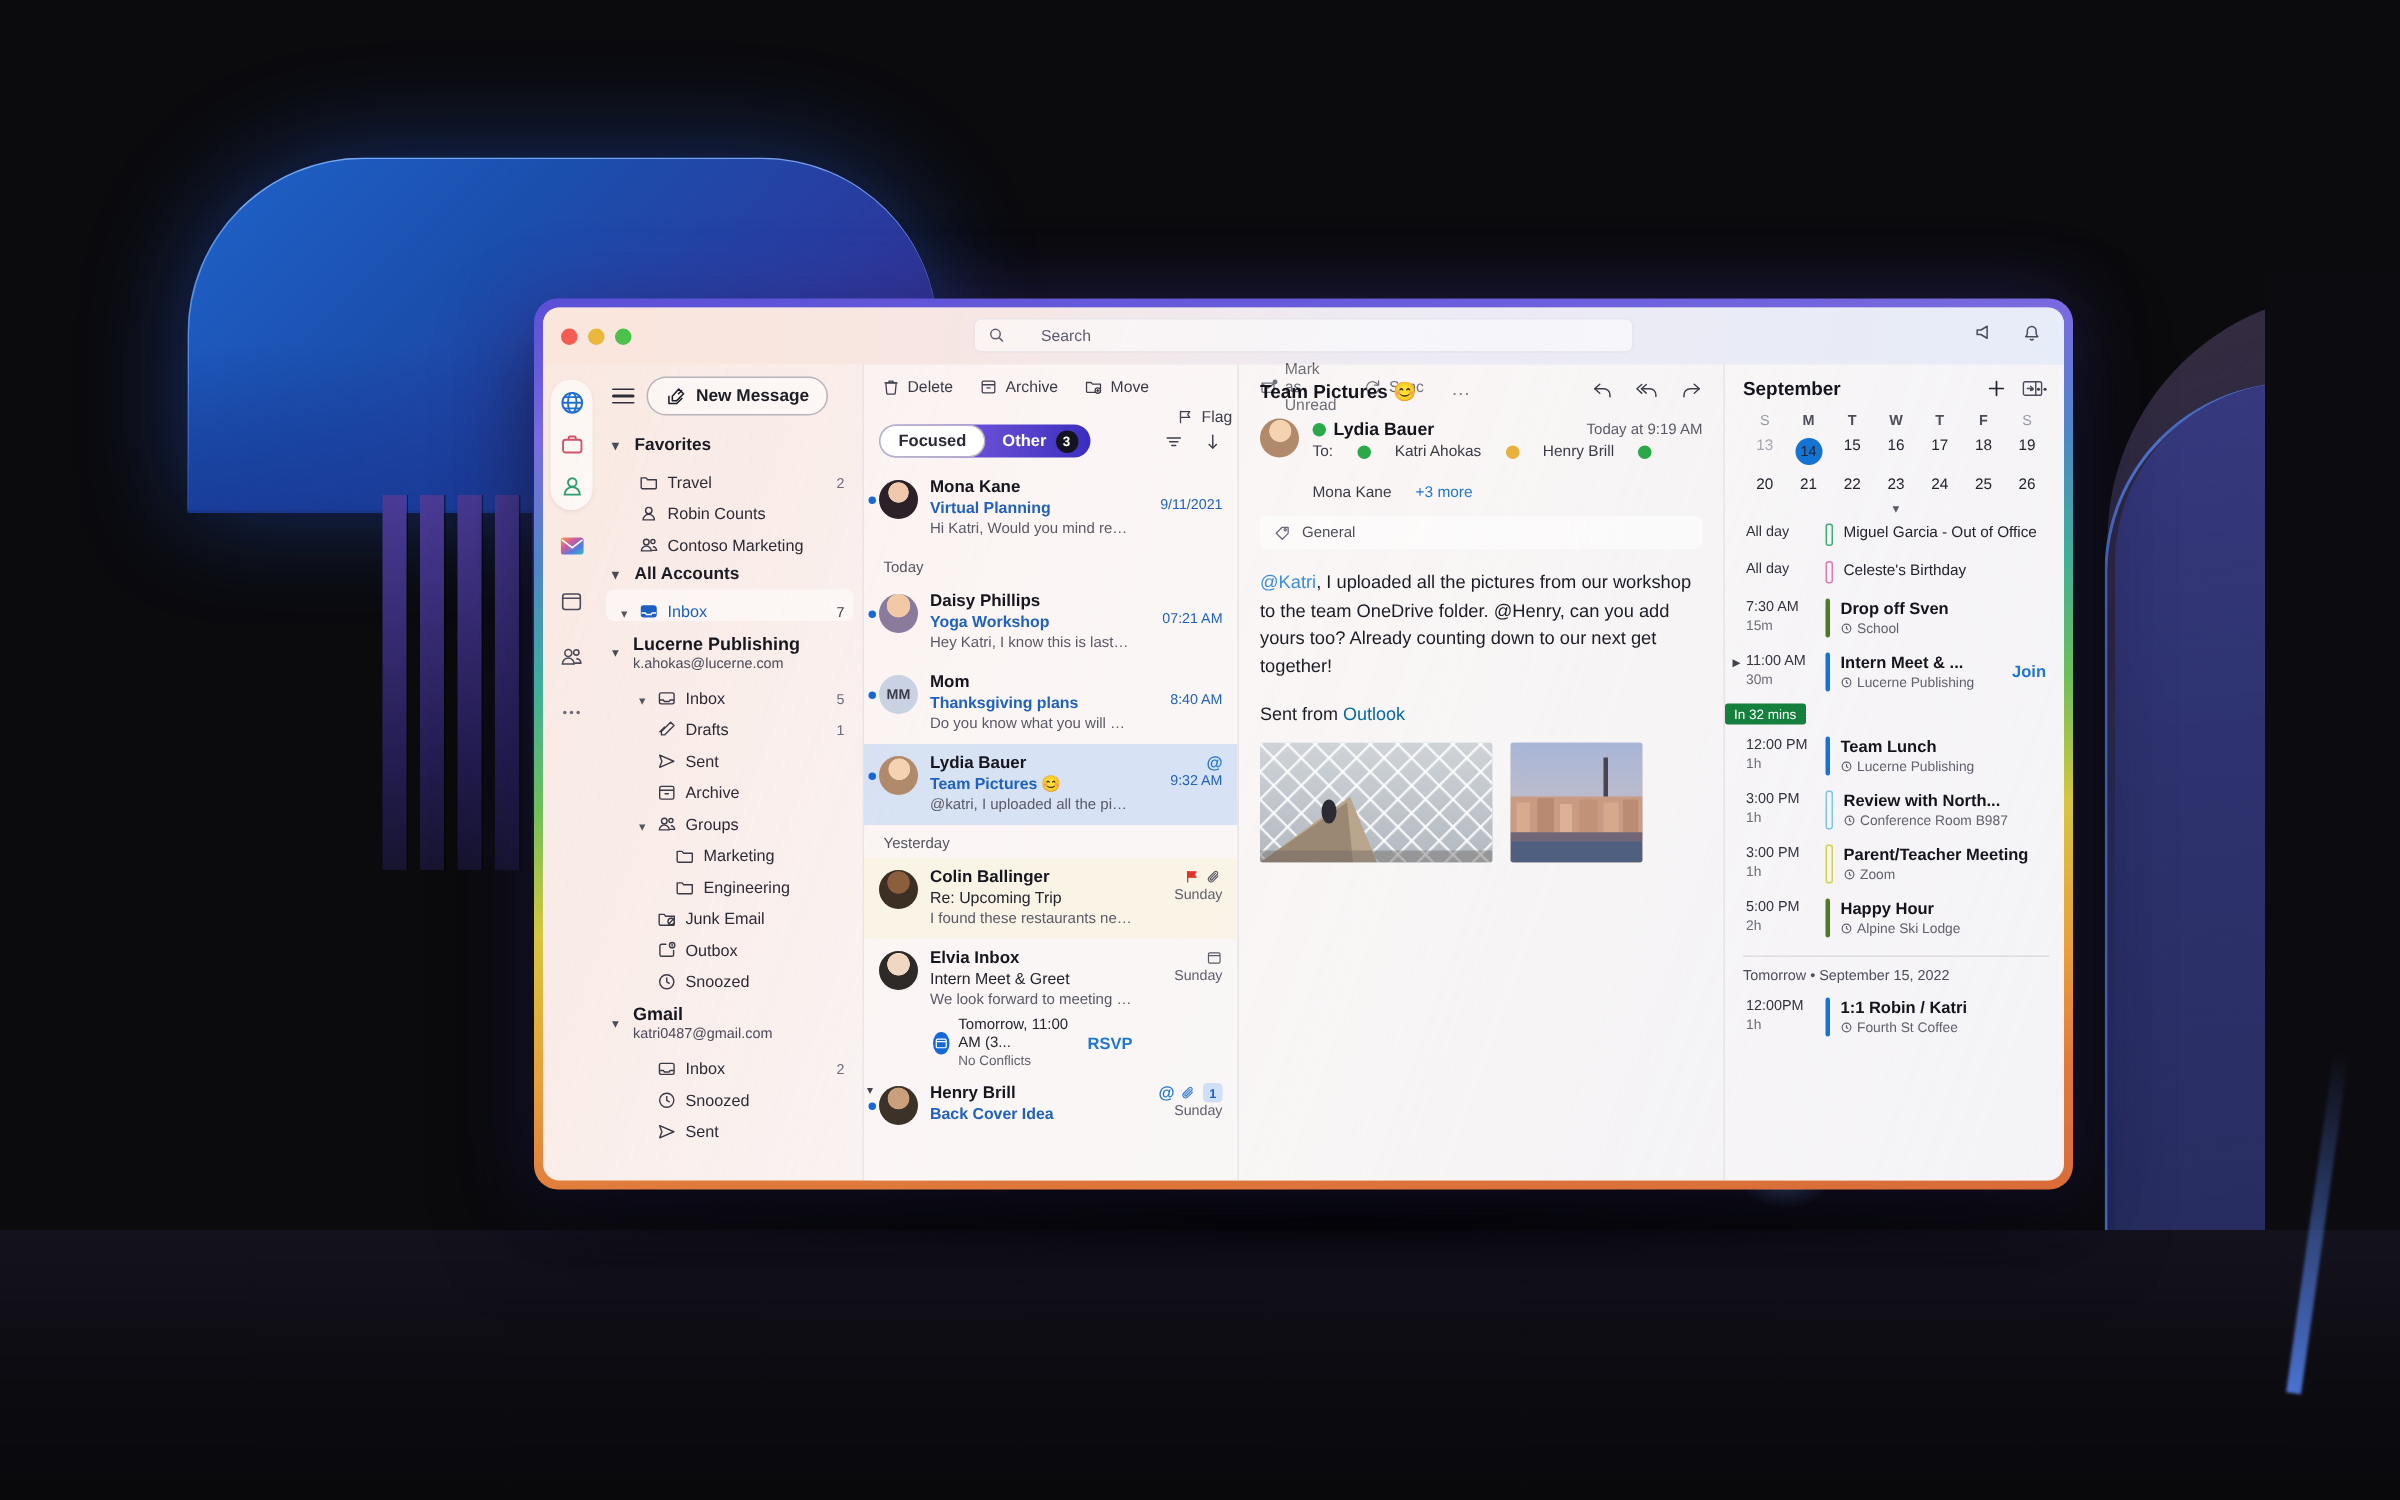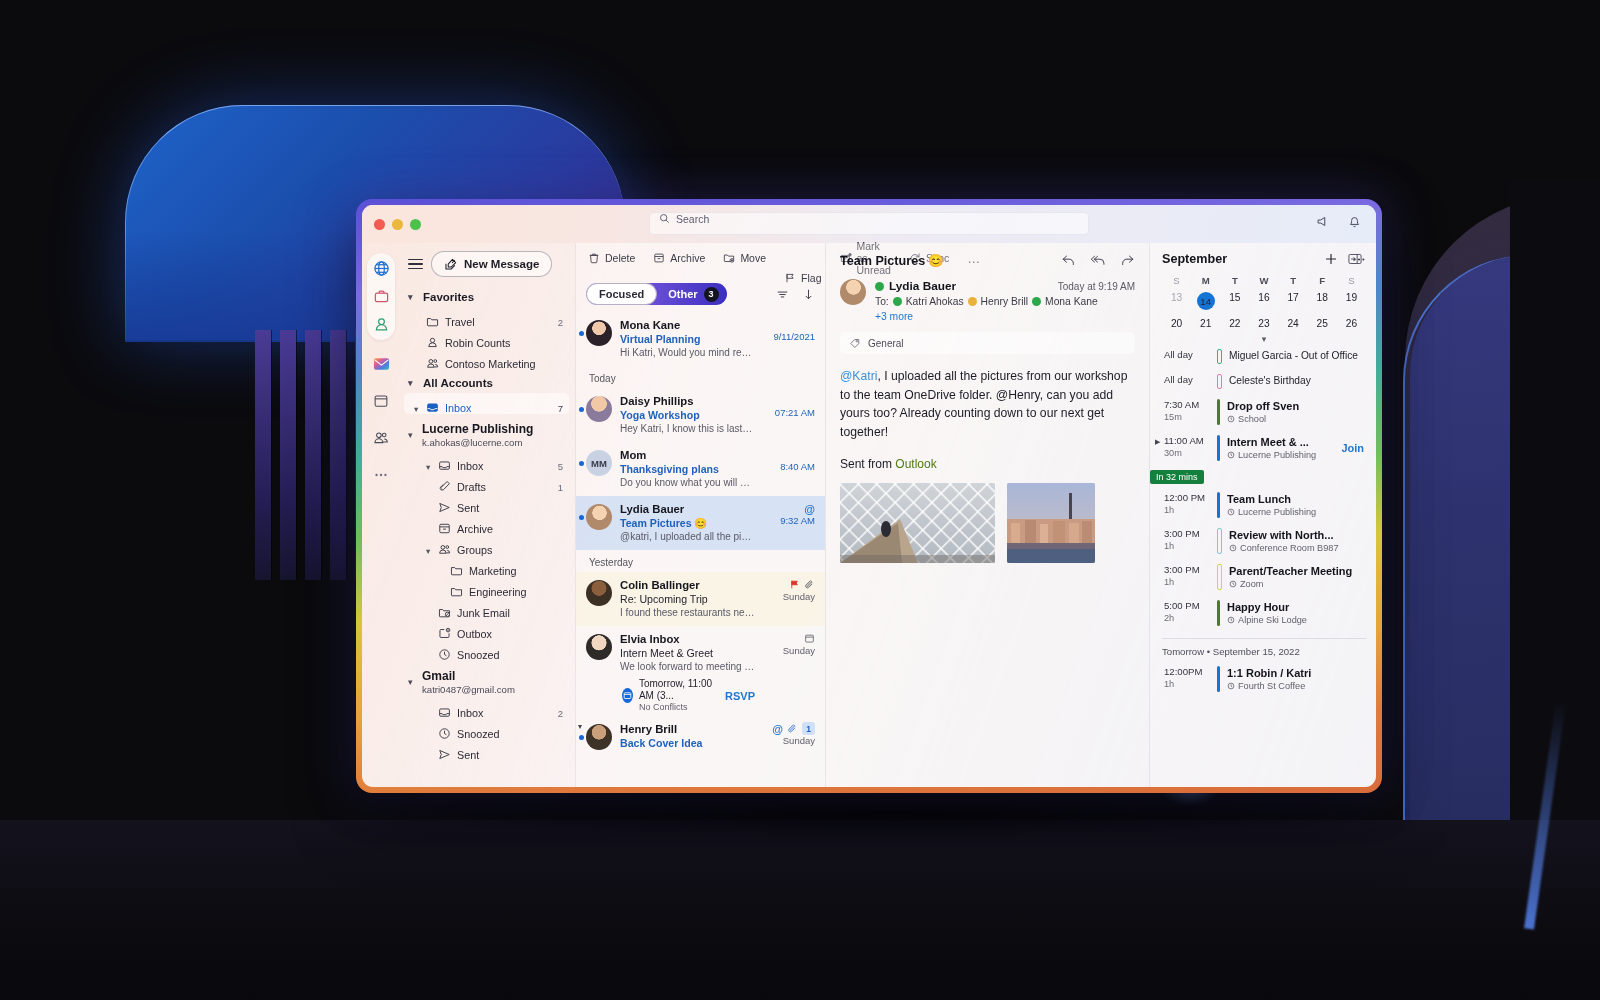--- a/index.html
+++ b/index.html
@@ -102,21 +102,21 @@
   
   .titlebar{ position:relative; height:38px; z-index:6;
     background:linear-gradient(100deg,#fbe6dc 0%,#f7e6e2 25%,#edeaf3 55%,#e6ecf8 100%);
     display:flex; align-items:center; padding:0 12px;}
   .traffic{ display:flex; gap:7px; align-items:center; }
   .tl{ width:11px;height:11px;border-radius:50%; }
   .tl.r{background:#f45b53;} .tl.y{background:#e9b83c;} .tl.g{background:#4cc14c;}
   .search-wrap{ position:absolute; left:50%; transform:translateX(-50%); top:7px;
     width:440px; height:23px; border-radius:5px;
     background:rgba(255,255,255,.55); border:1px solid rgba(160,160,190,.18);
-    display:flex; align-items:flex-start; gap:6px; padding:0 9px;}
+    display:flex; align-items:center; gap:24px; padding:0 9px;}
   .search-wrap span.txt{ font-size:10.5px; color:#5c5c6e; }
   .tb-right{ position:absolute; right:14px; top:9px; display:flex; gap:16px; align-items:center; }
 
   
   .appbody{ position:relative; z-index:6; display:flex; height:556px; }
 
   
   .rail{ width:38px; flex:0 0 38px; padding-top:10px;
      display:flex; flex-direction:column; align-items:center; gap:0; }
   .rail-pill{ width:28px; border-radius:15px; background:rgba(255,255,255,.62);
@@ -197,31 +197,31 @@
   
   .read{ width:324px; flex:0 0 324px; border-left:1px solid rgba(150,140,160,.16);
     background:rgba(255,255,255,.26); padding:10px 14px; overflow:hidden;}
   .rhead{ display:flex; align-items:flex-start; }
   .rtitle{ font-size:12.6px; font-weight:700; color:#14141c; }
   .rhicons{ margin-left:auto; display:flex; gap:14px; align-items:center; }
   .rfrom{ display:flex; gap:9px; margin-top:11px; }
   .rav{ width:26px;height:26px;border-radius:50%;overflow:hidden;flex:0 0 26px;}
   .rname{ font-size:11.8px; font-weight:700; color:#14141c; display:flex;align-items:center;gap:5px;}
   .rto{ font-size:10.3px; color:#3b3b47; margin-top:3px; display:flex;align-items:center;
-     gap:4px; flex-wrap:wrap;}
+     gap:16px; flex-wrap:wrap;}
   .pres{ width:9px;height:9px;border-radius:50%; display:inline-block; flex:0 0 9px;}
   .rdate{ margin-left:auto; font-size:10px; color:#5a5a66; white-space:nowrap;}
   .more-lnk{ color:#1f77d0; }
   .rchip{ margin-top:10px; background:rgba(255,255,255,.5);
      border-radius:5px; padding:5px 9px; display:flex; align-items:center; gap:7px;
      font-size:10px; color:#4d4d59;}
   .rtext{ margin-top:13px; font-size:12.2px; line-height:18.5px; color:#1c1c26;}
   .rtext .mention{ color:#3b8fd8; }
   .rsent{ margin-top:16px; font-size:12px; color:#1c1c26;}
-  .rsent a{ color:#4d7c0f; text-decoration:none; }
+  .rsent a{ color:#0369a1; text-decoration:none; }
   .rimgs{ display:flex; gap:12px; margin-top:12px; }
   .img1{ width:155px; height:80px; border-radius:2px; overflow:hidden; position:relative;
      background:linear-gradient(180deg,#e3e6ea,#b9bec6);}
   .img2{ width:88px; height:80px; border-radius:2px; overflow:hidden; position:relative;
      background:linear-gradient(180deg,#b9c3de 0%,#c8b0a4 45%,#8f7a74 100%);}
 
   
   .cal{ flex:1; border-left:1px solid rgba(150,140,160,.16);
     background:rgba(255,255,255,.34); padding:9px 10px 0 12px; overflow:hidden;}
   .cal-top{ display:flex; align-items:center; }

